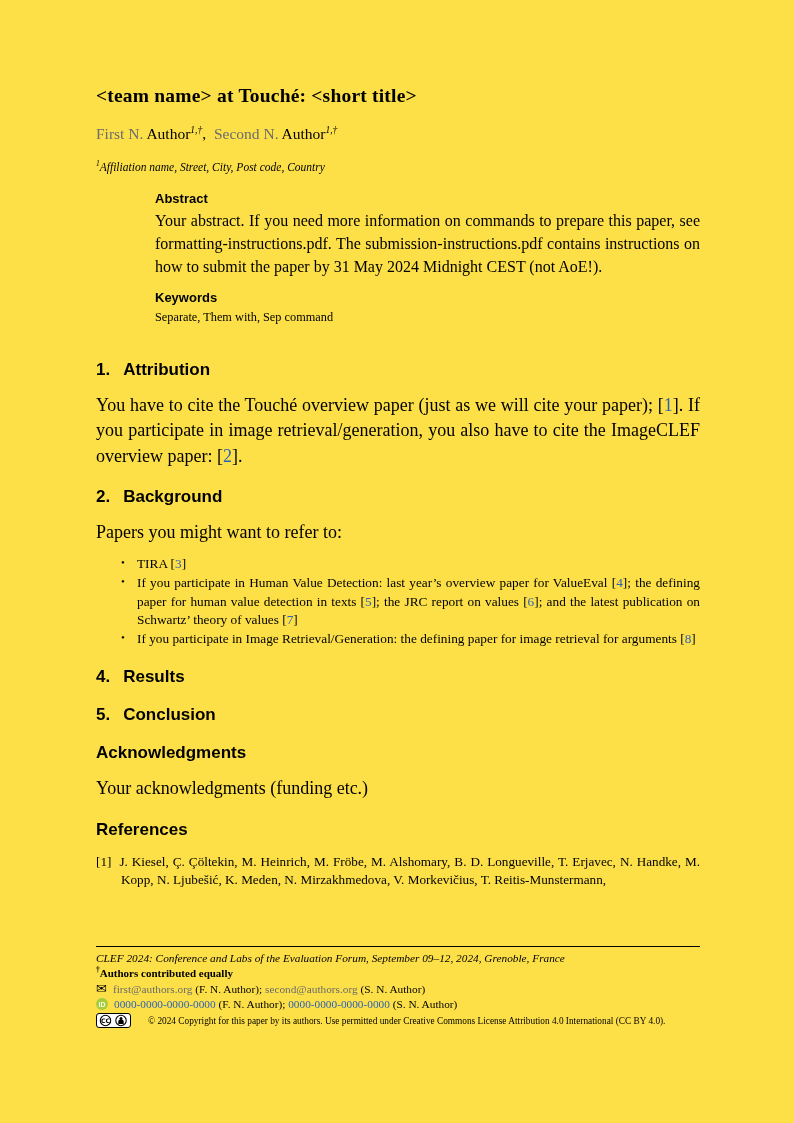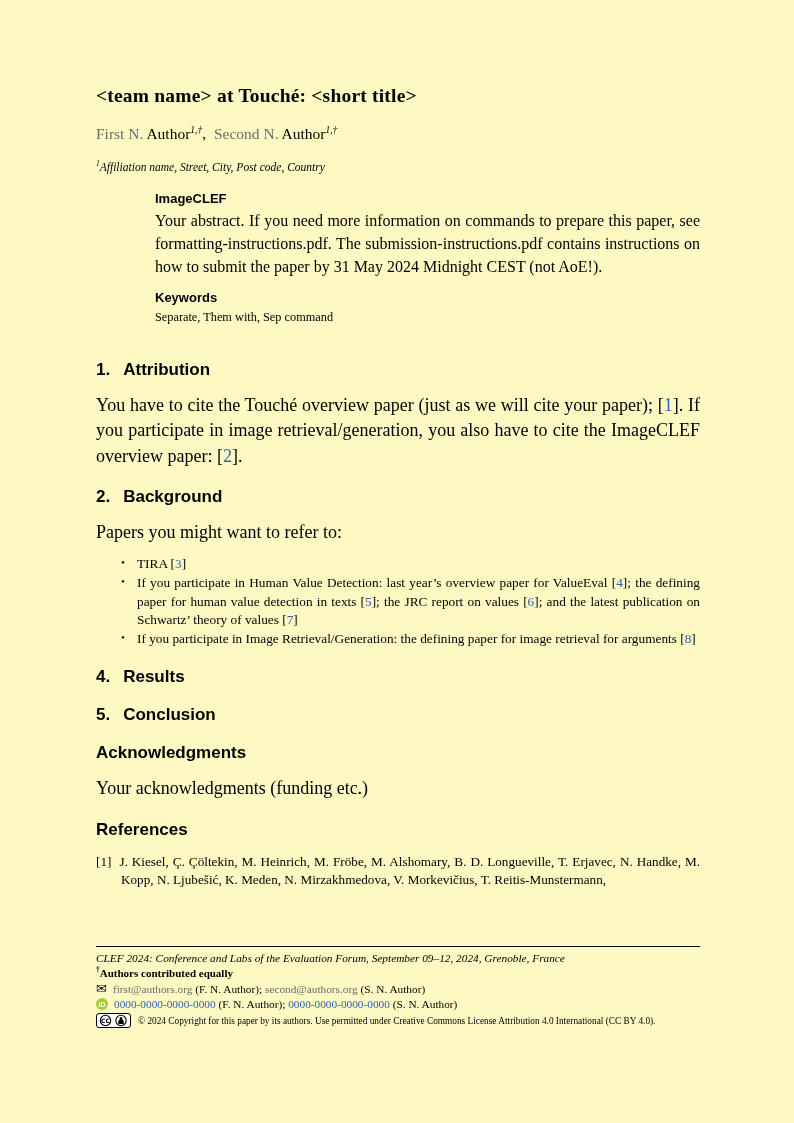--- a/index.html
+++ b/index.html
@@ -4,21 +4,21 @@
 <style>
   * { margin: 0; padding: 0; box-sizing: border-box; }
   html, body { background: #e9e9e9; }
   :root { --link: #2c62b8; --muted: #6b6b6b; --orcid: #A6CE39; }
 
   .page {
     position: relative;
     width: 794px;
     height: 1123px;
     margin: 0 auto;
-    background: #fef9c3;
+    background: #fde047;
     font-family: "Liberation Serif", serif;
     color: #000;
     overflow: hidden;
   }
   .content { position: absolute; left: 96px; right: 94px; top: 84px; }
 
   h1.title { font-size: 19.5px; font-weight: 700; letter-spacing: 0.2px; line-height: 1.2; }
   .subtitle { font-size: 14.5px; margin-top: 8px; }
 
   .authors { font-size: 15.5px; margin-top: 18px; }
@@ -71,21 +71,21 @@
   .envelope { font-size: 13px; line-height: 1; }
   .email { color: var(--muted); text-decoration: none; cursor: pointer; }
   .orcid-badge {
     display: inline-flex; align-items: center; justify-content: center;
     width: 12px; height: 12px; border-radius: 50%;
     background: var(--orcid); color: #fff;
     font-family: "Liberation Sans", sans-serif; font-size: 7px; font-weight: 700;
     flex: 0 0 auto;
   }
   .orcid-id { color: var(--link); text-decoration: none; cursor: pointer; }
-  .license-line { display: flex; align-items: center; gap: 7px; margin-top: 2px; }
+  .license-line { display: flex; align-items: center; gap: 17px; margin-top: 2px; }
   .cc-badge { display: inline-flex; cursor: pointer; flex: 0 0 auto; }
   .license-text { font-size: 9.3px; }
 </style>
 </head>
 <body>
 
 <div class="page">
   <main class="content">
 
     <h1 class="title">&lt;team name&gt; at Touché: &lt;short title&gt;</h1>
@@ -93,21 +93,21 @@
     <div class="authors">
       <span><span class="given">First N.</span><span> Author</span><sup>1,†</sup><span class="sep">,  </span></span>
       <span><span class="given">Second N.</span><span> Author</span><sup>1,†</sup></span>
     </div>
 
     <div class="affiliation">
       <sup>1</sup><span>Affiliation name, Street, City, Post code, Country</span>
     </div>
 
     <section class="abstract-block">
-      <div class="block-heading">ImageCLEF</div>
+      <div class="block-heading">Abstract</div>
       <p class="abstract-text">Your abstract. If you need more information on commands to prepare this paper, see formatting-instructions.pdf. The submission-instructions.pdf contains instructions on how to submit the paper by 31 May 2024 Midnight CEST (not AoE!).</p>
       <div class="block-heading kw">Keywords</div>
       <p class="keywords-text">Separate, Them with, Sep command</p>
     </section>
 
     <h2 class="sec first"><span class="sec-num">1.</span><span>Attribution</span></h2>
 
     <p class="body-par"><span>You have to cite the Touché overview paper (just as we will cite your paper); [</span><a class="cite">1</a><span>]. If you participate in image retrieval/generation, you also have to cite the ImageCLEF overview paper: [</span><a class="cite">2</a><span>].</span></p>
 
     <h2 class="sec"><span class="sec-num">2.</span><span>Background</span></h2>

